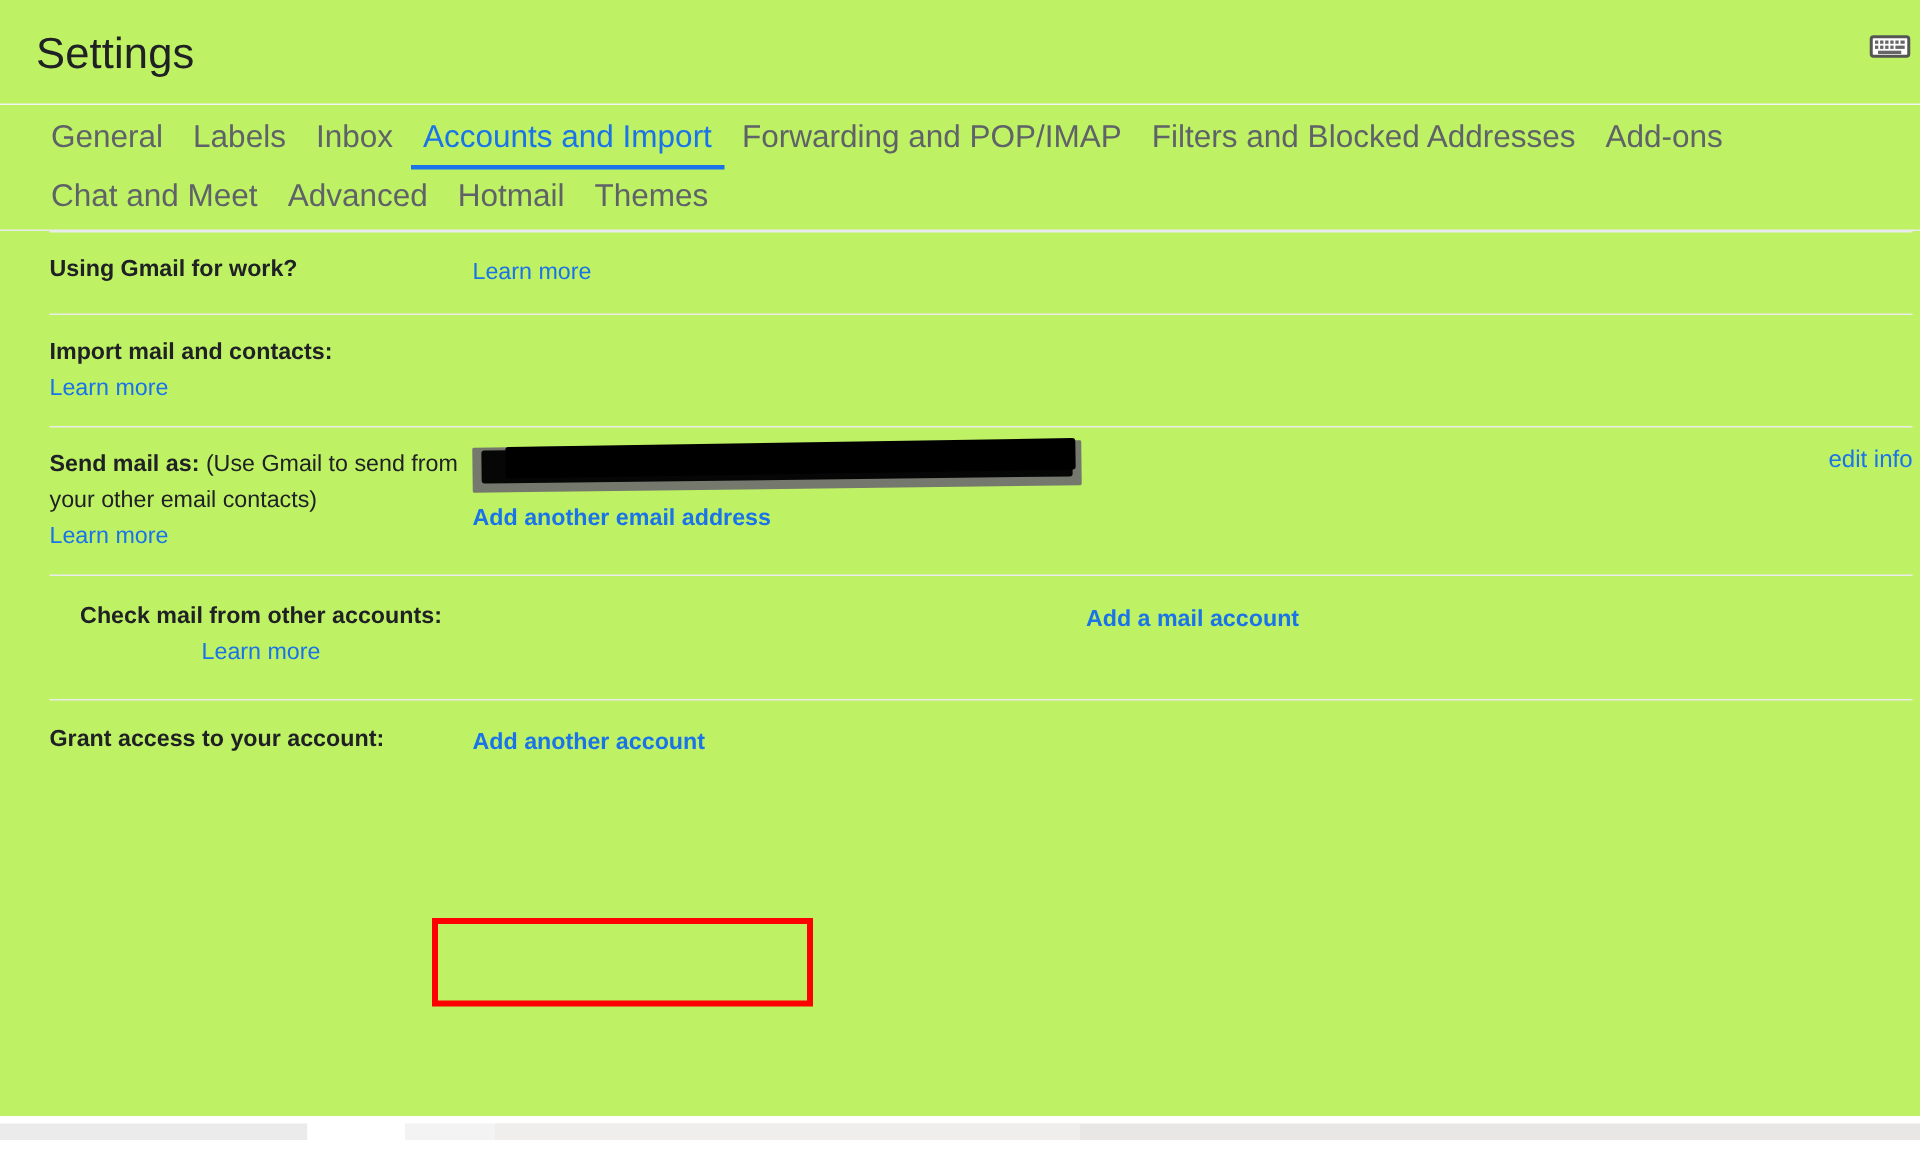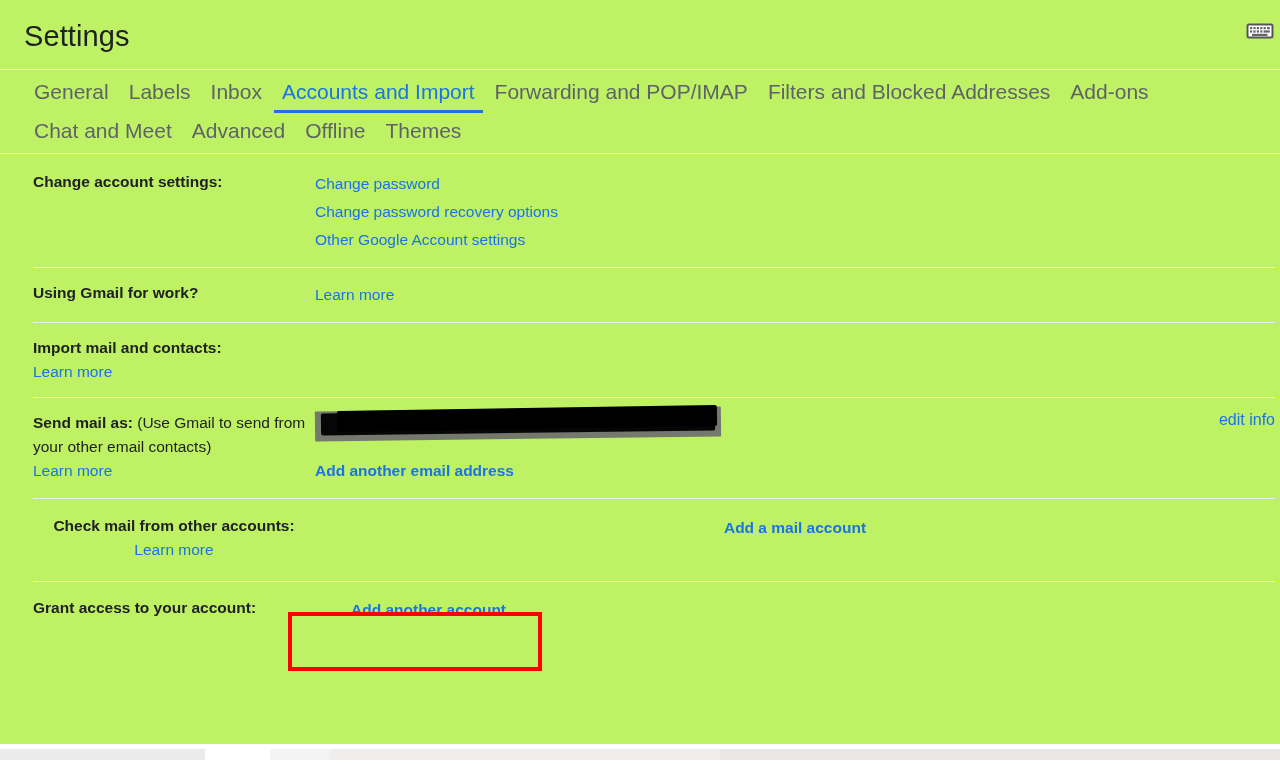--- a/index.html
+++ b/index.html
@@ -250,37 +250,27 @@
       <button class="tab">Labels</button>
       <button class="tab">Inbox</button>
       <button class="tab active">Accounts and Import</button>
       <button class="tab">Forwarding and POP/IMAP</button>
       <button class="tab">Filters and Blocked Addresses</button>
       <button class="tab">Add-ons</button>
     </div>
     <div class="tabrow row2">
       <button class="tab">Chat and Meet</button>
       <button class="tab">Advanced</button>
-      <button class="tab">Offline</button>
+      <button class="tab">Hotmail</button>
       <button class="tab">Themes</button>
     </div>
   </div>
 
   <div class="content">
 
-    <div class="srow first">
-      <div class="slabel">
-        <span class="bold">Change account settings:</span>
-      </div>
-      <div class="sbody">
-        <a class="link line">Change password</a>
-        <a class="link line">Change password recovery options</a>
-        <a class="link line">Other Google Account settings</a>
-      </div>
-    </div>
 
     <div class="srow">
       <div class="slabel">
         <span class="bold">Using Gmail for work?</span>
       </div>
       <div class="sbody">
         <a class="link line">Learn more</a>
       </div>
     </div>
 
@@ -298,39 +288,39 @@
         <span class="line">email contacts)</span>
         <a class="learn">Learn more</a>
       </div>
       <div class="sbody">
         <div class="redact-wrap">
           <span class="redact-text"></span>
           <span class="redact"></span>
           <span class="redact-core"></span>
           <span class="redact-core2"></span>
         </div>
-        <a class="link bold line" style="margin-top:18px;">Add another email address</a>
+        <a class="link bold line" style="margin-top:6px;">Add another email address</a>
       </div>
       <div class="sright">
         <a class="link">edit info</a>
       </div>
     </div>
 
     <div class="srow" style="padding-top:15px;padding-bottom:19px;text-align:center;">
       <div class="slabel">
         <span class="bold line">Check mail from other</span>
         <span class="bold line">accounts:</span>
         <a class="learn">Learn more</a>
       </div>
       <div class="sbody">
         <a class="link bold line">Add a mail account</a>
       </div>
     </div>
 
-    <div class="srow" style="padding-top:14px;padding-bottom:8px;gap:36px;">
+    <div class="srow" style="padding-top:14px;padding-bottom:8px;">
       <div class="slabel">
         <span class="bold">Grant access to your account:</span>
       </div>
       <div class="sbody">
         <a class="link bold line">Add another account</a>
       </div>
     </div>
 
   </div>
 

